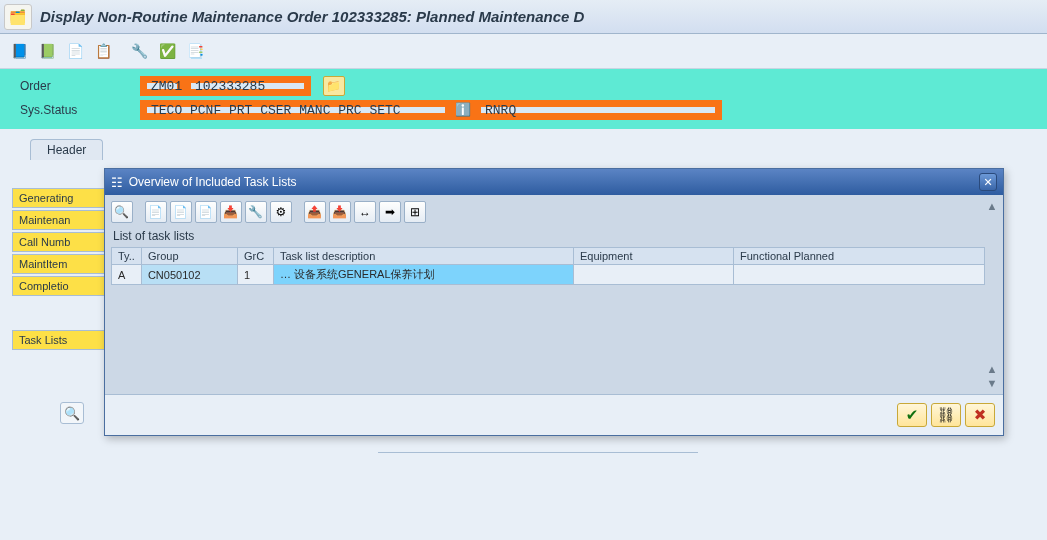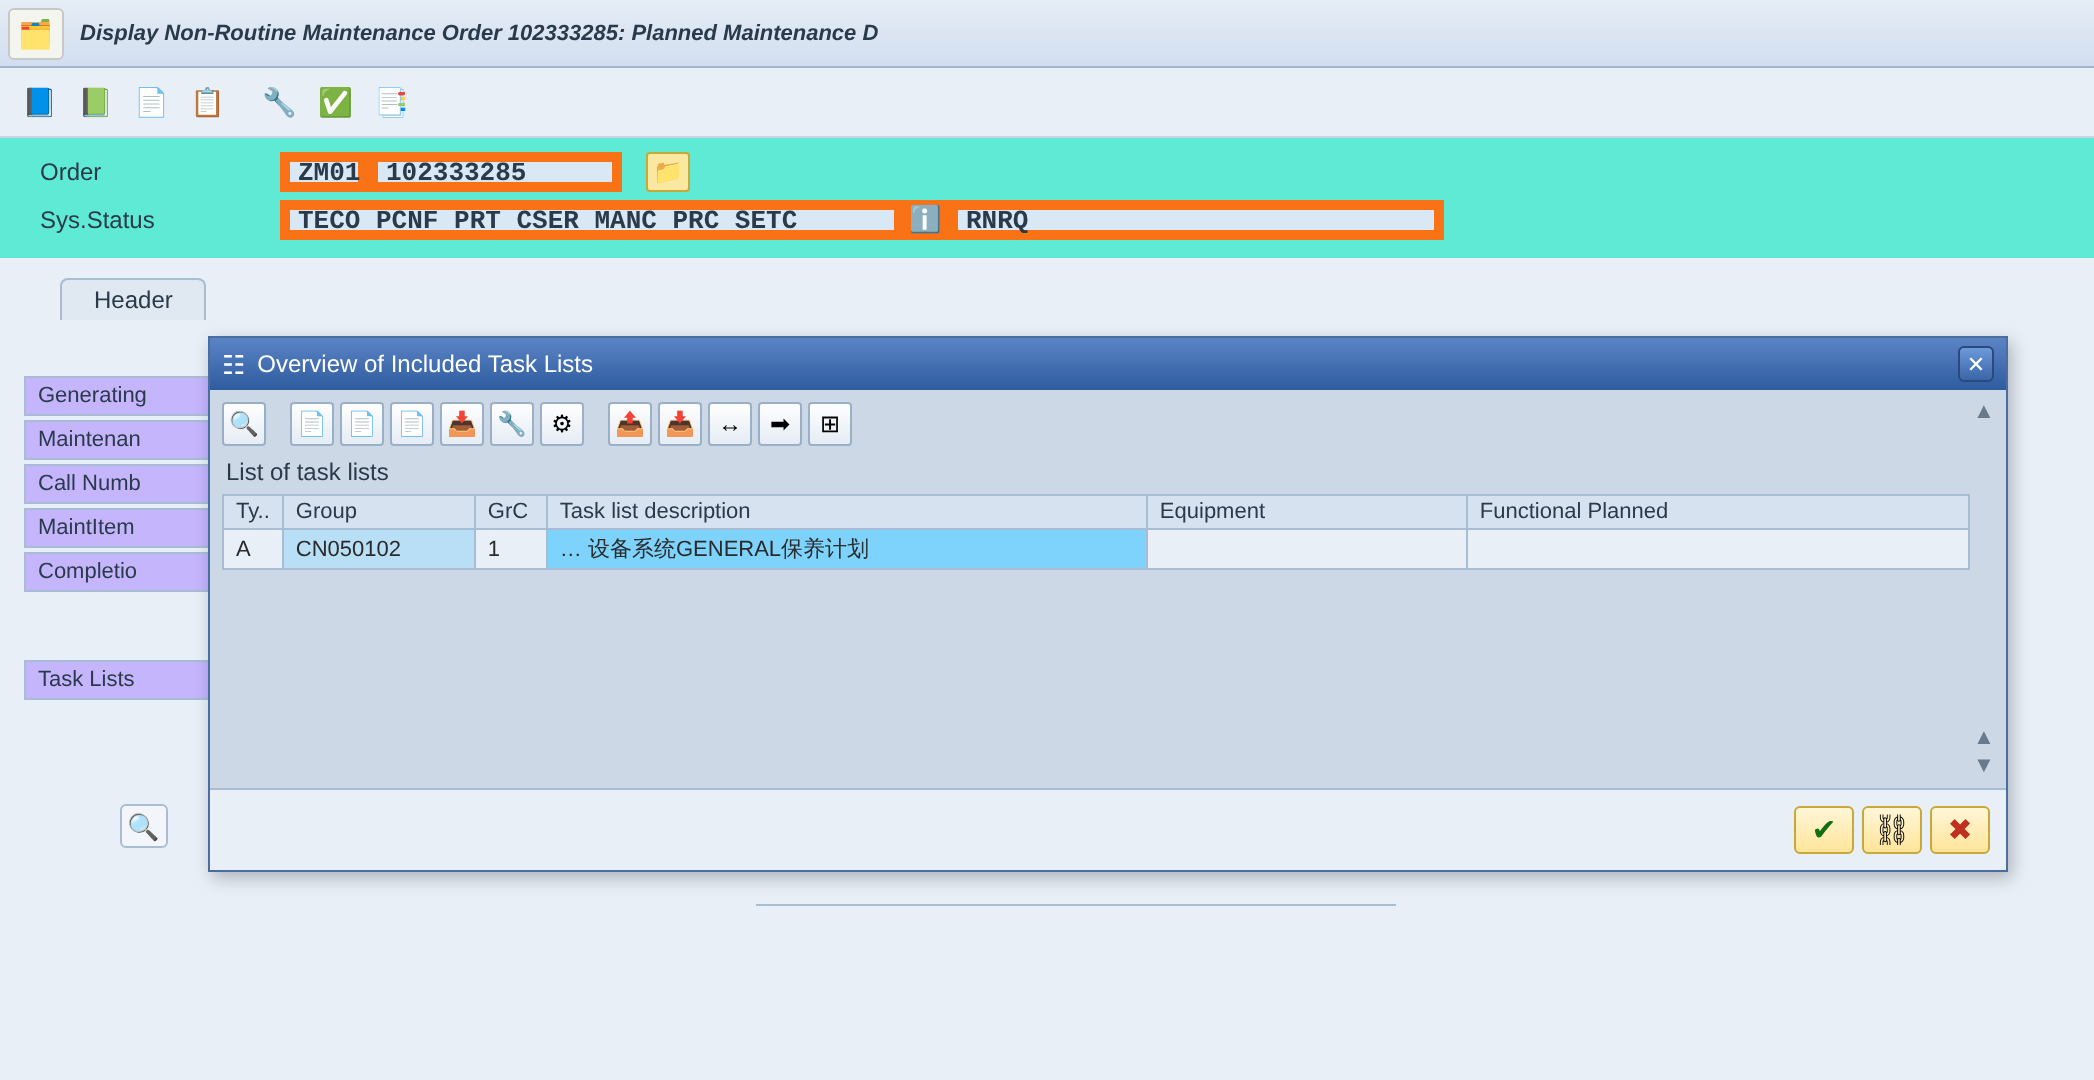--- a/index.html
+++ b/index.html
@@ -26,21 +26,21 @@
     display: flex; align-items: center; justify-content: center;
     margin-right: 8px;
     background: #f5f5f0;
     border: 1px solid #c8c8c8;
     border-radius: 3px;
     font-size: 14px;
   }
   .titlebar .title {
     font-weight: bold;
     font-style: italic;
-    font-size: 11px;
+    font-size: 15px;
     color: #2a3a4a;
   }
   
   .toolbar {
     display: flex;
     gap: 4px;
     padding: 6px 8px;
     background: #e8eff7;
     border-bottom: 1px solid #c8d4e2;
   }
@@ -54,29 +54,28 @@
   }
   
   .form-area {
     padding: 6px 20px;
     background: #5eead4;
   }
   .form-row { display: flex; align-items: center; margin-bottom: 2px; height: 22px; }
   .form-label { width: 120px; color: #2a3a4a; }
   .fval {
     background: #d9e8f5;
-    border: 5px solid #f97316;
+    border: 7px solid #f97316;
     padding: 1px 4px;
     height: 20px;
     display: inline-flex;
     align-items: center;
     font-family: "Courier New", monospace;
     font-size: 13px;
     color: #2a3a4a;
-    font-weight: bold;
   }
   .fval.white { background: #fff; }
   
   .tabs-row {
     display: flex;
     padding: 10px 0 0 30px;
     gap: 4px;
     background: #e8eff7;
     position: relative;
   }
@@ -91,21 +90,21 @@
     cursor: pointer;
   }
   
   .side-panel {
     position: absolute;
     left: 12px;
     top: 188px;
     width: 100px;
   }
   .panel-box {
-    background: #c4b5fd;
+    background: #fde047;
     border: 1px solid #a8bdd4;
     margin-bottom: 2px;
     padding: 3px 6px;
     font-size: 11px;
     color: #2a3a4a;
     cursor: pointer;
   }
   .tasklist-stub {
     position: absolute;
     left: 12px;

